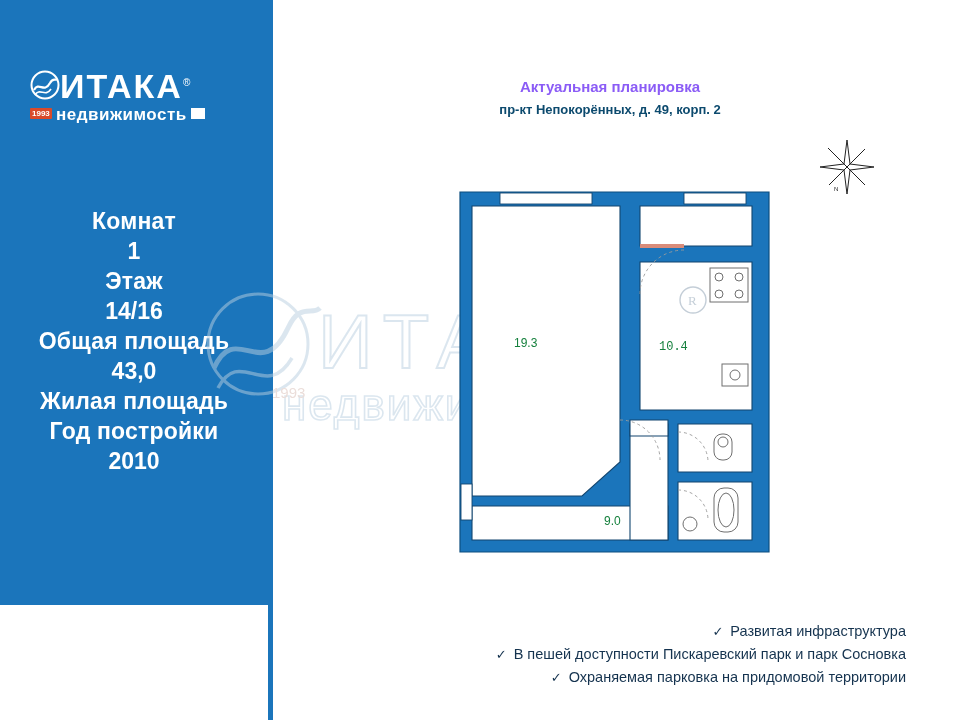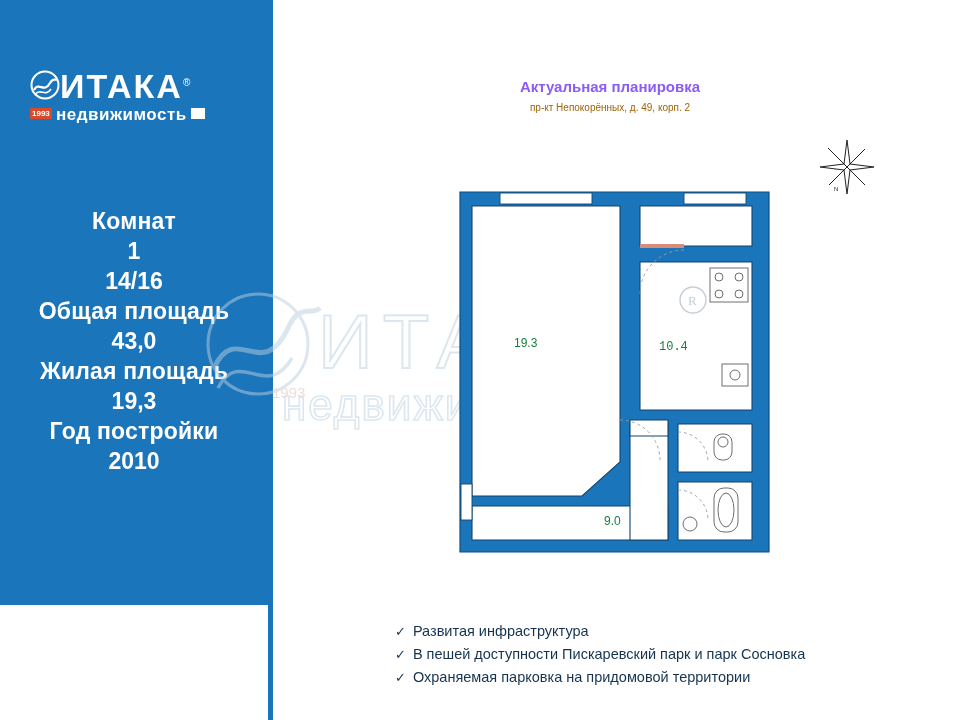--- a/index.html
+++ b/index.html
@@ -109,23 +109,23 @@
     text-align: center;
     font-size: 15px;
     font-weight: bold;
     color: #8b5cf6;
   }
   #doc-subtitle {
     position: absolute;
     left: 330px; top: 102px;
     width: 560px;
     text-align: center;
-    font-size: 10px;
-    font-weight: normal;
-    color: #a16207;
+    font-size: 13px;
+    font-weight: bold;
+    color: #0c4a6e;
   }
 
   
   #compass {
     position: absolute;
     left: 818px; top: 138px;
     width: 58px; height: 58px;
   }
 
   
@@ -147,22 +147,23 @@
   .areatxt {
     position: absolute;
     font-size: 12px;
     color: #15803d;
     font-family: "Liberation Sans", sans-serif;
   }
 
   
   #features {
     position: absolute;
-    left: 395px; top: 620px;
+    left: 406px; top: 620px;
     width: 500px;
+    text-align: right;
   }
   #features .feat {
     font-size: 14.5px;
     color: #15334f;
     line-height: 22px;
     white-space: nowrap;
   }
   #features .tick {
     color: #15334f;
     margin-right: 7px;
@@ -189,25 +190,25 @@
     </div>
     <div class="logo-sub">
       <span class="badge">1993</span>
       <span>недвижимость</span><span class="endbox"></span>
     </div>
   </div>
 
   <div id="specs">
     <div class="spec-label">Комнат</div>
     <div class="spec-value">1</div>
+    <div class="spec-label">Этаж</div>
     <div class="spec-value">14/16</div>
     <div class="spec-label">Общая площадь</div>
     <div class="spec-value">43,0</div>
     <div class="spec-label">Жилая площадь</div>
-    <div class="spec-value">19,3</div>
     <div class="spec-label">Год постройки</div>
     <div class="spec-value">2010</div>
   </div>
 </div>
 <div id="sidebar-accent"></div>
 
 <div id="doc-title">Актуальная планировка</div>
 <div id="doc-subtitle">пр-кт Непокорённых, д. 49, корп. 2</div>
 
 <div id="compass">

